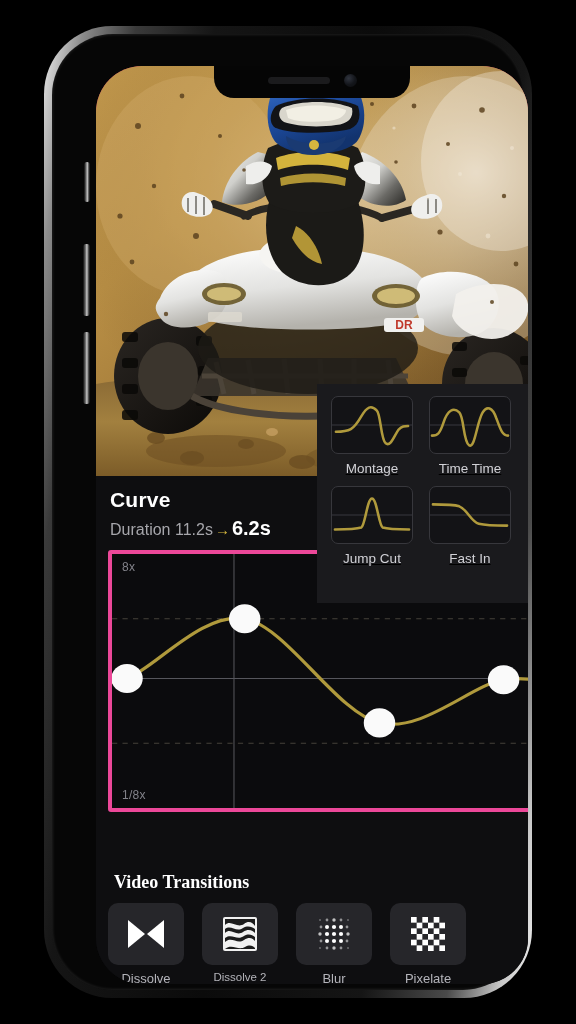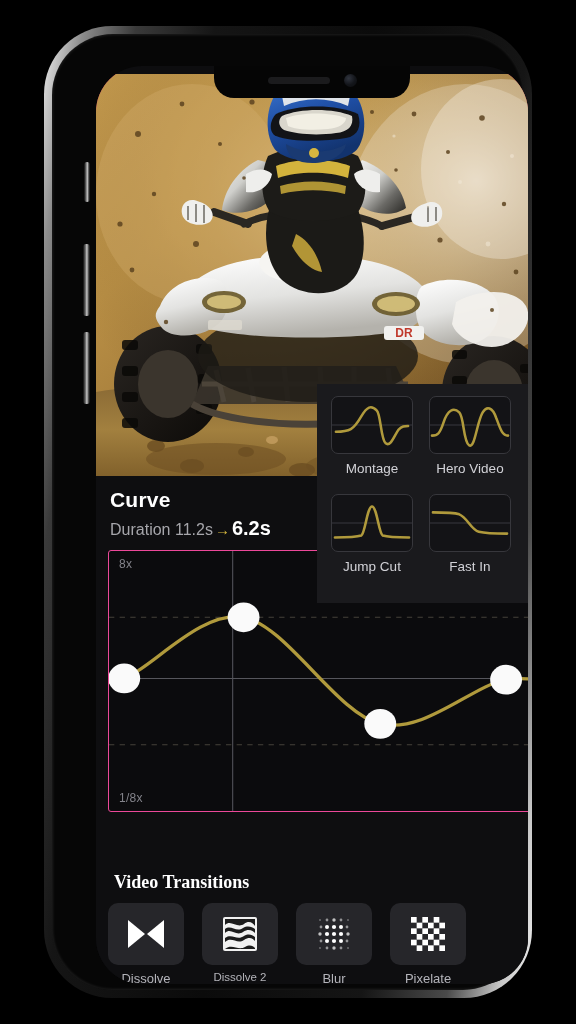--- a/index.html
+++ b/index.html
@@ -57,21 +57,21 @@
     z-index: 40;
     display: flex; align-items: center; justify-content: center; gap: 14px;
     padding-bottom: 4px;
   }
   #notch-speaker { width: 62px; height: 7px; border-radius: 4px; background: #1b1b1d; }
   #notch-camera  { width: 13px; height: 13px; border-radius: 50%;
     background: radial-gradient(circle at 36% 34%, #30343e 0%, #14161b 52%, #0a0b0d 100%); }
 
   
   #video-preview {
-    position: absolute; left: 0; top: 8px; width: 432px; height: 410px;
+    position: absolute; left: 0; top: 0; width: 432px; height: 410px;
     overflow: hidden;
     background: #be185d;
   }
   #video-canvas { position:absolute; inset:0; width:100%; height:100%; display:block; }
 
   
   #curve-section {
     position: absolute; left: 0; top: 410px; width: 432px; height: 390px;
     background: #0e0e10;
     padding: 12px 12px 0 12px;
@@ -85,21 +85,21 @@
     margin-top: 5px; margin-left: 2px;
   }
   #duration-old { color: #a6a6ab; font-size: 16px; }
   #duration-arrow { color: #d8b93e; font-size: 15px; font-weight: bold; }
   #duration-new { color: #fff; font-size: 20px; font-weight: bold; }
 
   #curve-graph-wrap {
     position: relative;
     margin-top: 10px;
     width: 436px; height: 262px;
-    border: 1px solid #ec4899;
+    border: 4px solid #ec4899;
     border-radius: 3px;
     background: #0b0b0d;
     overflow: hidden;
   }
   #curve-svg { position: absolute; inset: 0; width: 100%; height: 100%; }
   .axis-label {
     position: absolute; color: #83838a; font-size: 12px; letter-spacing: .3px;
   }
   #label-top { left: 10px; top: 6px; }
   #label-bottom { left: 10px; bottom: 6px; }
@@ -126,21 +126,21 @@
   .transition-label.small { font-size: 11.5px; }
 
   
   #preset-panel {
     position: absolute;
     left: 221px; top: 318px; width: 211px; height: 219px;
     background: #1a1a1d;
     z-index: 30;
     padding: 12px 0 0 14px;
   }
-  .preset-grid { display: flex; flex-wrap: wrap; gap: 8px 16px; }
+  .preset-grid { display: flex; flex-wrap: wrap; gap: 0 16px; text-decoration: underline; }
   .preset-item { width: 82px; margin-bottom: 10px; }
   .preset-thumb {
     width: 82px; height: 58px; border: 1px solid #37373c; border-radius: 7px;
     background: #131316; overflow: hidden;
   }
   .preset-thumb svg { display: block; width: 100%; height: 100%; }
   .preset-label {
     margin-top: 7px; color: #d2d2d7; font-size: 13.5px; text-align: center;
     white-space: nowrap;
   }
@@ -506,21 +506,21 @@
             </div>
             <div class="preset-label">Montage</div>
           </div>
           <div class="preset-item">
             <div class="preset-thumb">
               <svg viewBox="0 0 82 58" preserveAspectRatio="none">
                 <line x1="0" y1="29" x2="82" y2="29" stroke="#3b3b40" stroke-width="1"></line>
                 <path d="M2,40 C8,40 10,38 14,26 C18,14 24,10 30,16 C35,21 34,46 40,50 C46,54 48,26 54,16 C58,9 64,10 68,22 C72,33 74,40 80,40" fill="none" stroke="#b09a3c" stroke-width="2.6" stroke-linecap="round" stroke-linejoin="round"></path>
               </svg>
             </div>
-            <div class="preset-label">Hero Video</div>
+            <div class="preset-label">Time Time</div>
           </div>
           <div class="preset-item">
             <div class="preset-thumb">
               <svg viewBox="0 0 82 58" preserveAspectRatio="none">
                 <line x1="0" y1="29" x2="82" y2="29" stroke="#3b3b40" stroke-width="1"></line>
                 <path d="M3,44 C18,44 24,44 30,42 C34,40 36,12 41,12 C46,12 48,40 52,42 C58,44 64,44 79,44" fill="none" stroke="#b09a3c" stroke-width="2.6" stroke-linecap="round" stroke-linejoin="round"></path>
               </svg>
             </div>
             <div class="preset-label">Jump Cut</div>
           </div>

